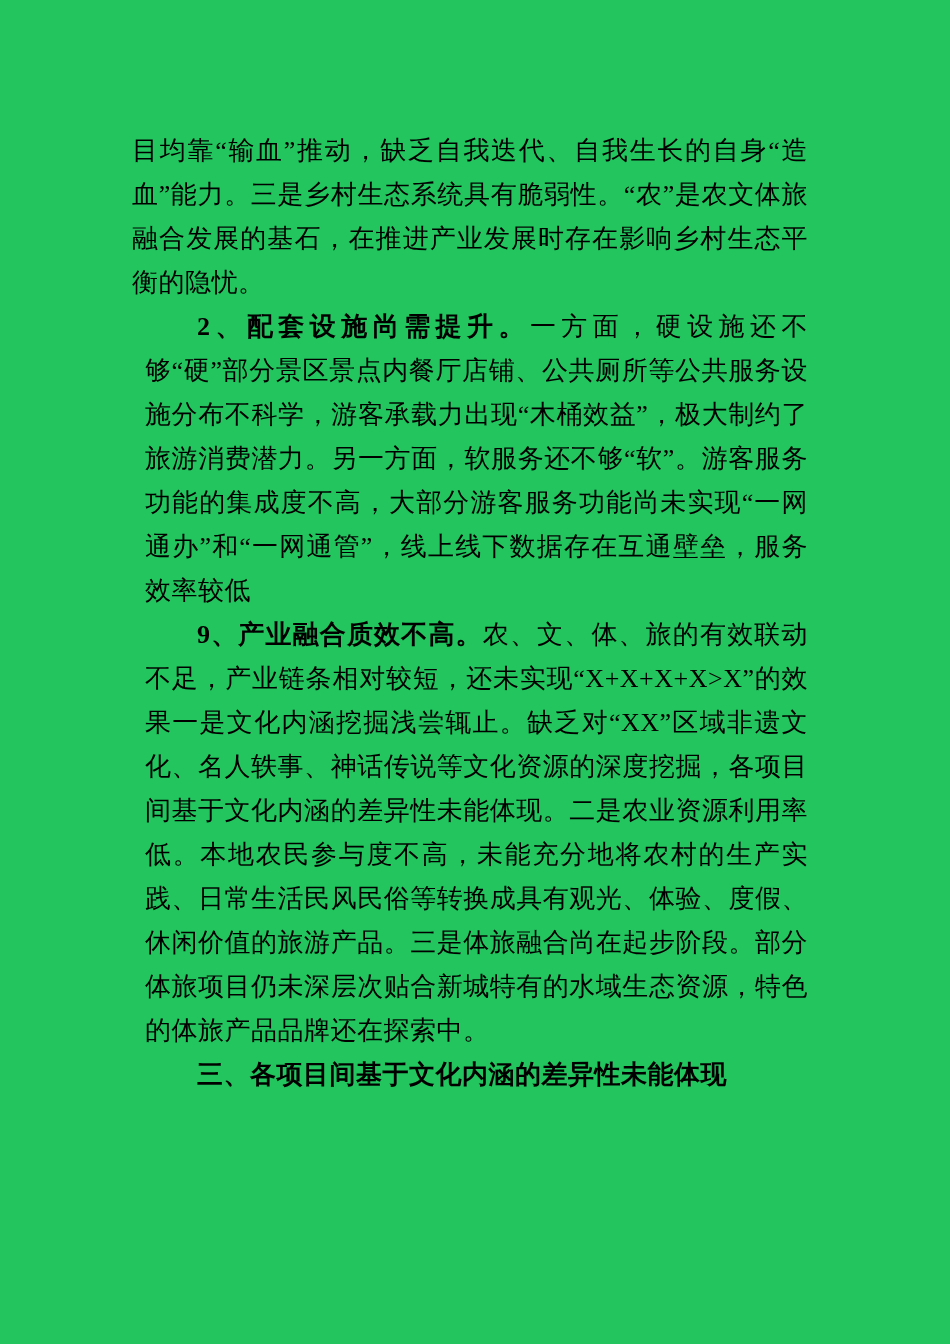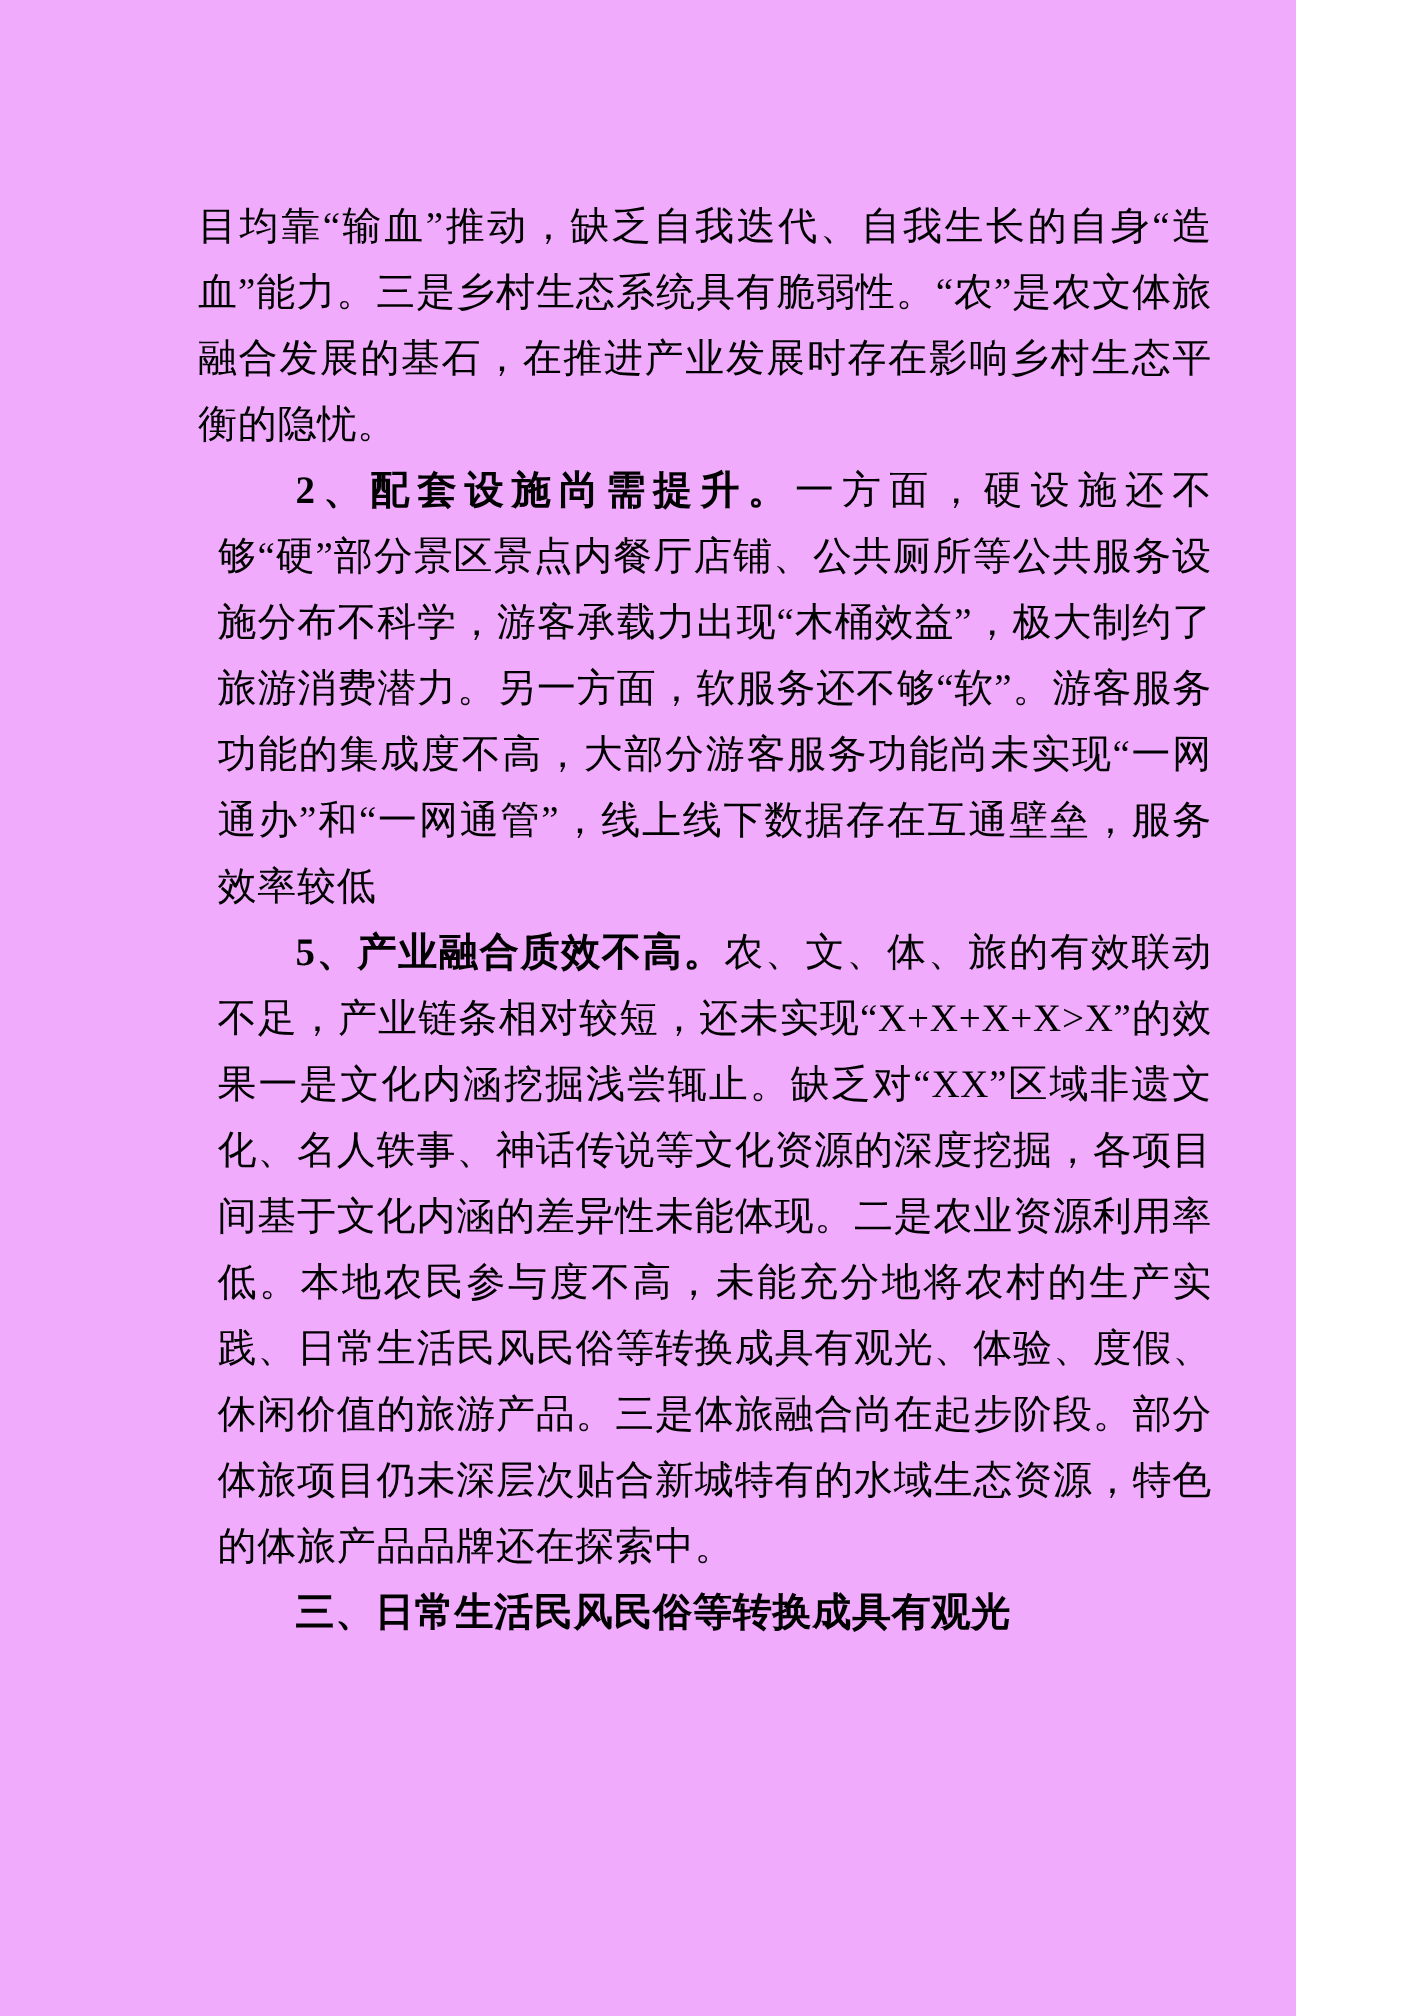--- a/index.html
+++ b/index.html
@@ -2,23 +2,23 @@
 <html><head>
 <meta charset="utf-8">
 <style>
   html, body {
     margin: 0;
     padding: 0;
     background: #ffffff;
   }
   .page {
     position: relative;
-    width: 864px;
+    width: 950px;
     height: 1344px;
-    background: #f0abfc;
+    background: #22c55e;
     color: #000000;
     overflow: hidden;
   }
   .content {
     position: absolute;
     left: 132px;
     top: 129px;
     width: 676px;
   }
   .para {
@@ -48,19 +48,19 @@
 </head>
 <body>
 
 <div class="page">
   <div class="content">
 
     <p class="para"><span class="text-run">目均靠“输血”推动，缺乏自我迭代、自我生长的自身“造血”能力。三是乡村生态系统具有脆弱性。“农”是农文体旅融合发展的基石，在推进产业发展时存在影响乡村生态平衡的隐忧。</span></p>
 
     <p class="para indent"><span class="bold-run">2、配套设施尚需提升。</span><span class="text-run">一方面，硬设施还不够“硬”部分景区景点内餐厅店铺、公共厕所等公共服务设施分布不科学，游客承载力出现“木桶效益”，极大制约了旅游消费潜力。另一方面，软服务还不够“软”。游客服务功能的集成度不高，大部分游客服务功能尚未实现“一网通办”和“一网通管”，线上线下数据存在互通壁垒，服务效率较低</span></p>
 
-    <p class="para indent"><span class="bold-run">5、产业融合质效不高。</span><span class="text-run">农、文、体、旅的有效联动不足，产业链条相对较短，还未实现“X+X+X+X&gt;X”的效果一是文化内涵挖掘浅尝辄止。缺乏对“XX”区域非遗文化、名人轶事、神话传说等文化资源的深度挖掘，各项目间基于文化内涵的差异性未能体现。二是农业资源利用率低。本地农民参与度不高，未能充分地将农村的生产实践、日常生活民风民俗等转换成具有观光、体验、度假、休闲价值的旅游产品。三是体旅融合尚在起步阶段。部分体旅项目仍未深层次贴合新城特有的水域生态资源，特色的体旅产品品牌还在探索中。</span></p>
+    <p class="para indent"><span class="bold-run">9、产业融合质效不高。</span><span class="text-run">农、文、体、旅的有效联动不足，产业链条相对较短，还未实现“X+X+X+X&gt;X”的效果一是文化内涵挖掘浅尝辄止。缺乏对“XX”区域非遗文化、名人轶事、神话传说等文化资源的深度挖掘，各项目间基于文化内涵的差异性未能体现。二是农业资源利用率低。本地农民参与度不高，未能充分地将农村的生产实践、日常生活民风民俗等转换成具有观光、体验、度假、休闲价值的旅游产品。三是体旅融合尚在起步阶段。部分体旅项目仍未深层次贴合新城特有的水域生态资源，特色的体旅产品品牌还在探索中。</span></p>
 
-    <p class="para indent heading"><span class="bold-run">三、日常生活民风民俗等转换成具有观光</span></p>
+    <p class="para indent heading"><span class="bold-run">三、各项目间基于文化内涵的差异性未能体现</span></p>
 
 
   </div>
 </div>
 
 </body></html>

